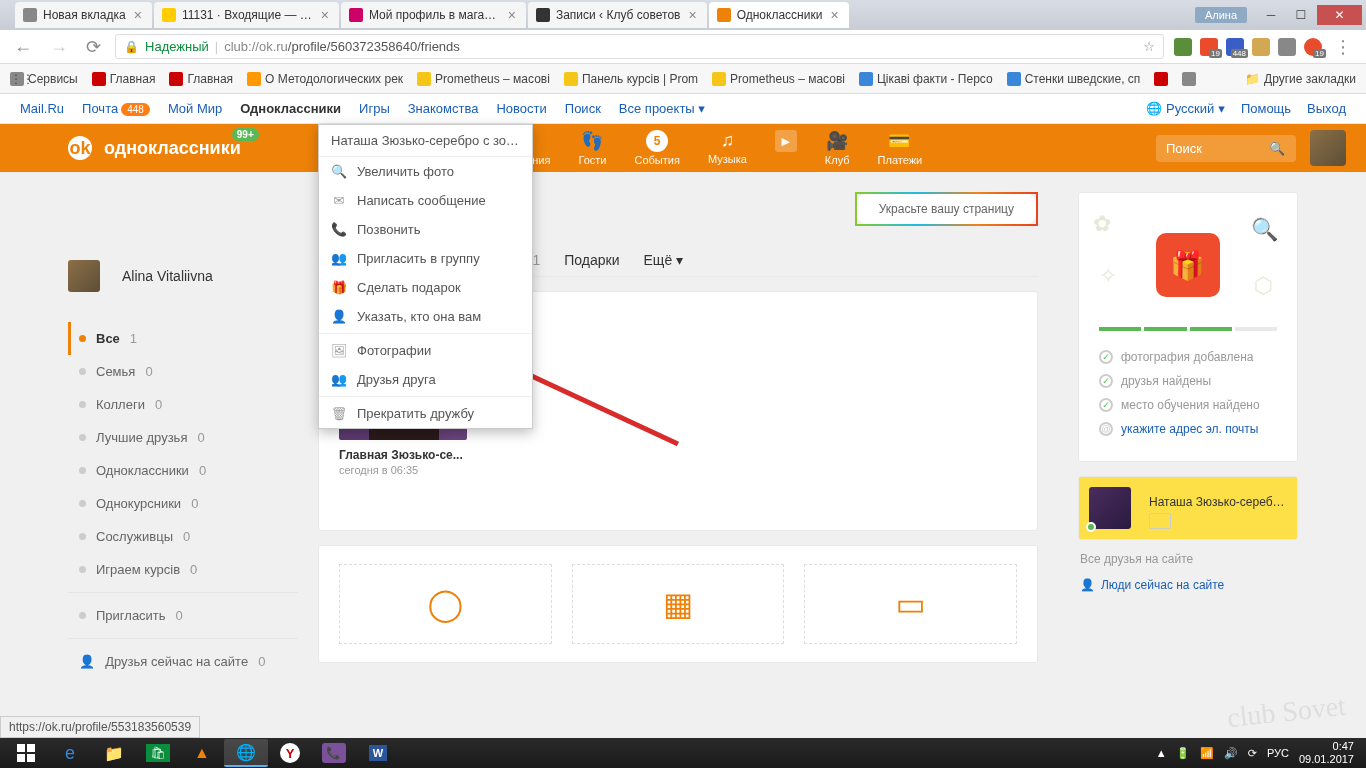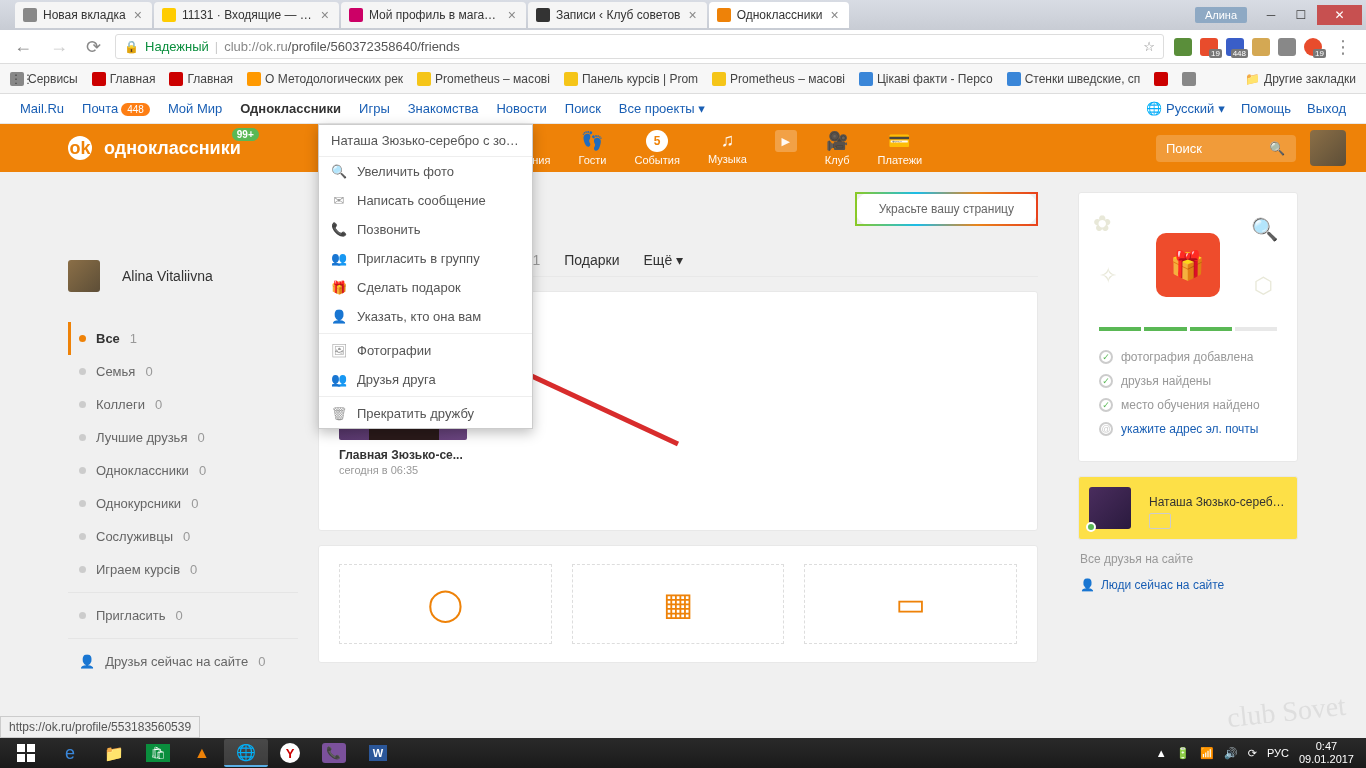--- a/index.html
+++ b/index.html
@@ -96,21 +96,21 @@
 .ctx-title{padding:8px 12px;color:#555;border-bottom:1px solid #eee;white-space:nowrap;overflow:hidden;text-overflow:ellipsis}
 .ctx-item{display:flex;align-items:center;gap:10px;padding:7px 12px;color:#555;cursor:pointer}
 .ctx-ic{width:16px;color:#999;font-size:13px;text-align:center;flex-shrink:0}
 .ctx-sep{border-top:1px solid #eee;margin:2px 0}
 .arrow{position:absolute;top:344px;left:468px;z-index:99;pointer-events:none}
 .status-line{position:absolute;bottom:30px;left:0;background:#f0f0f0;border:1px solid #ccc;padding:3px 8px;font-size:12px;color:#555;z-index:50}
 .taskbar{position:absolute;bottom:0;left:0;right:0;height:30px;background:linear-gradient(#2a2a2a,#1a1a1a);display:flex;align-items:center;padding:0 4px}
 .tb-item{width:44px;height:28px;display:flex;align-items:center;justify-content:center;cursor:pointer;border-radius:2px}
 .tb-item.active{background:rgba(255,255,255,0.15);border-bottom:2px solid #5ab0e8}
 .tb-right{margin-left:auto;display:flex;align-items:center;gap:10px;color:#fff;font-size:11px;padding-right:8px}
-.tb-clock{text-align:center;line-height:1.2}
+.tb-clock{text-align:right;line-height:1.2}
 .watermark{position:absolute;bottom:40px;right:20px;color:rgba(200,200,200,0.45);font-family:cursive;font-size:28px;transform:rotate(-6deg);pointer-events:none;z-index:40}
 </style>
 </head>
 <body>
 
 <div class="chrome-top">
   <div class="tab">
       <span class="tab-icon" style="background:#888"></span>
       <span class="tab-title">Новая вкладка</span>
       <span class="tab-close">×</span>

